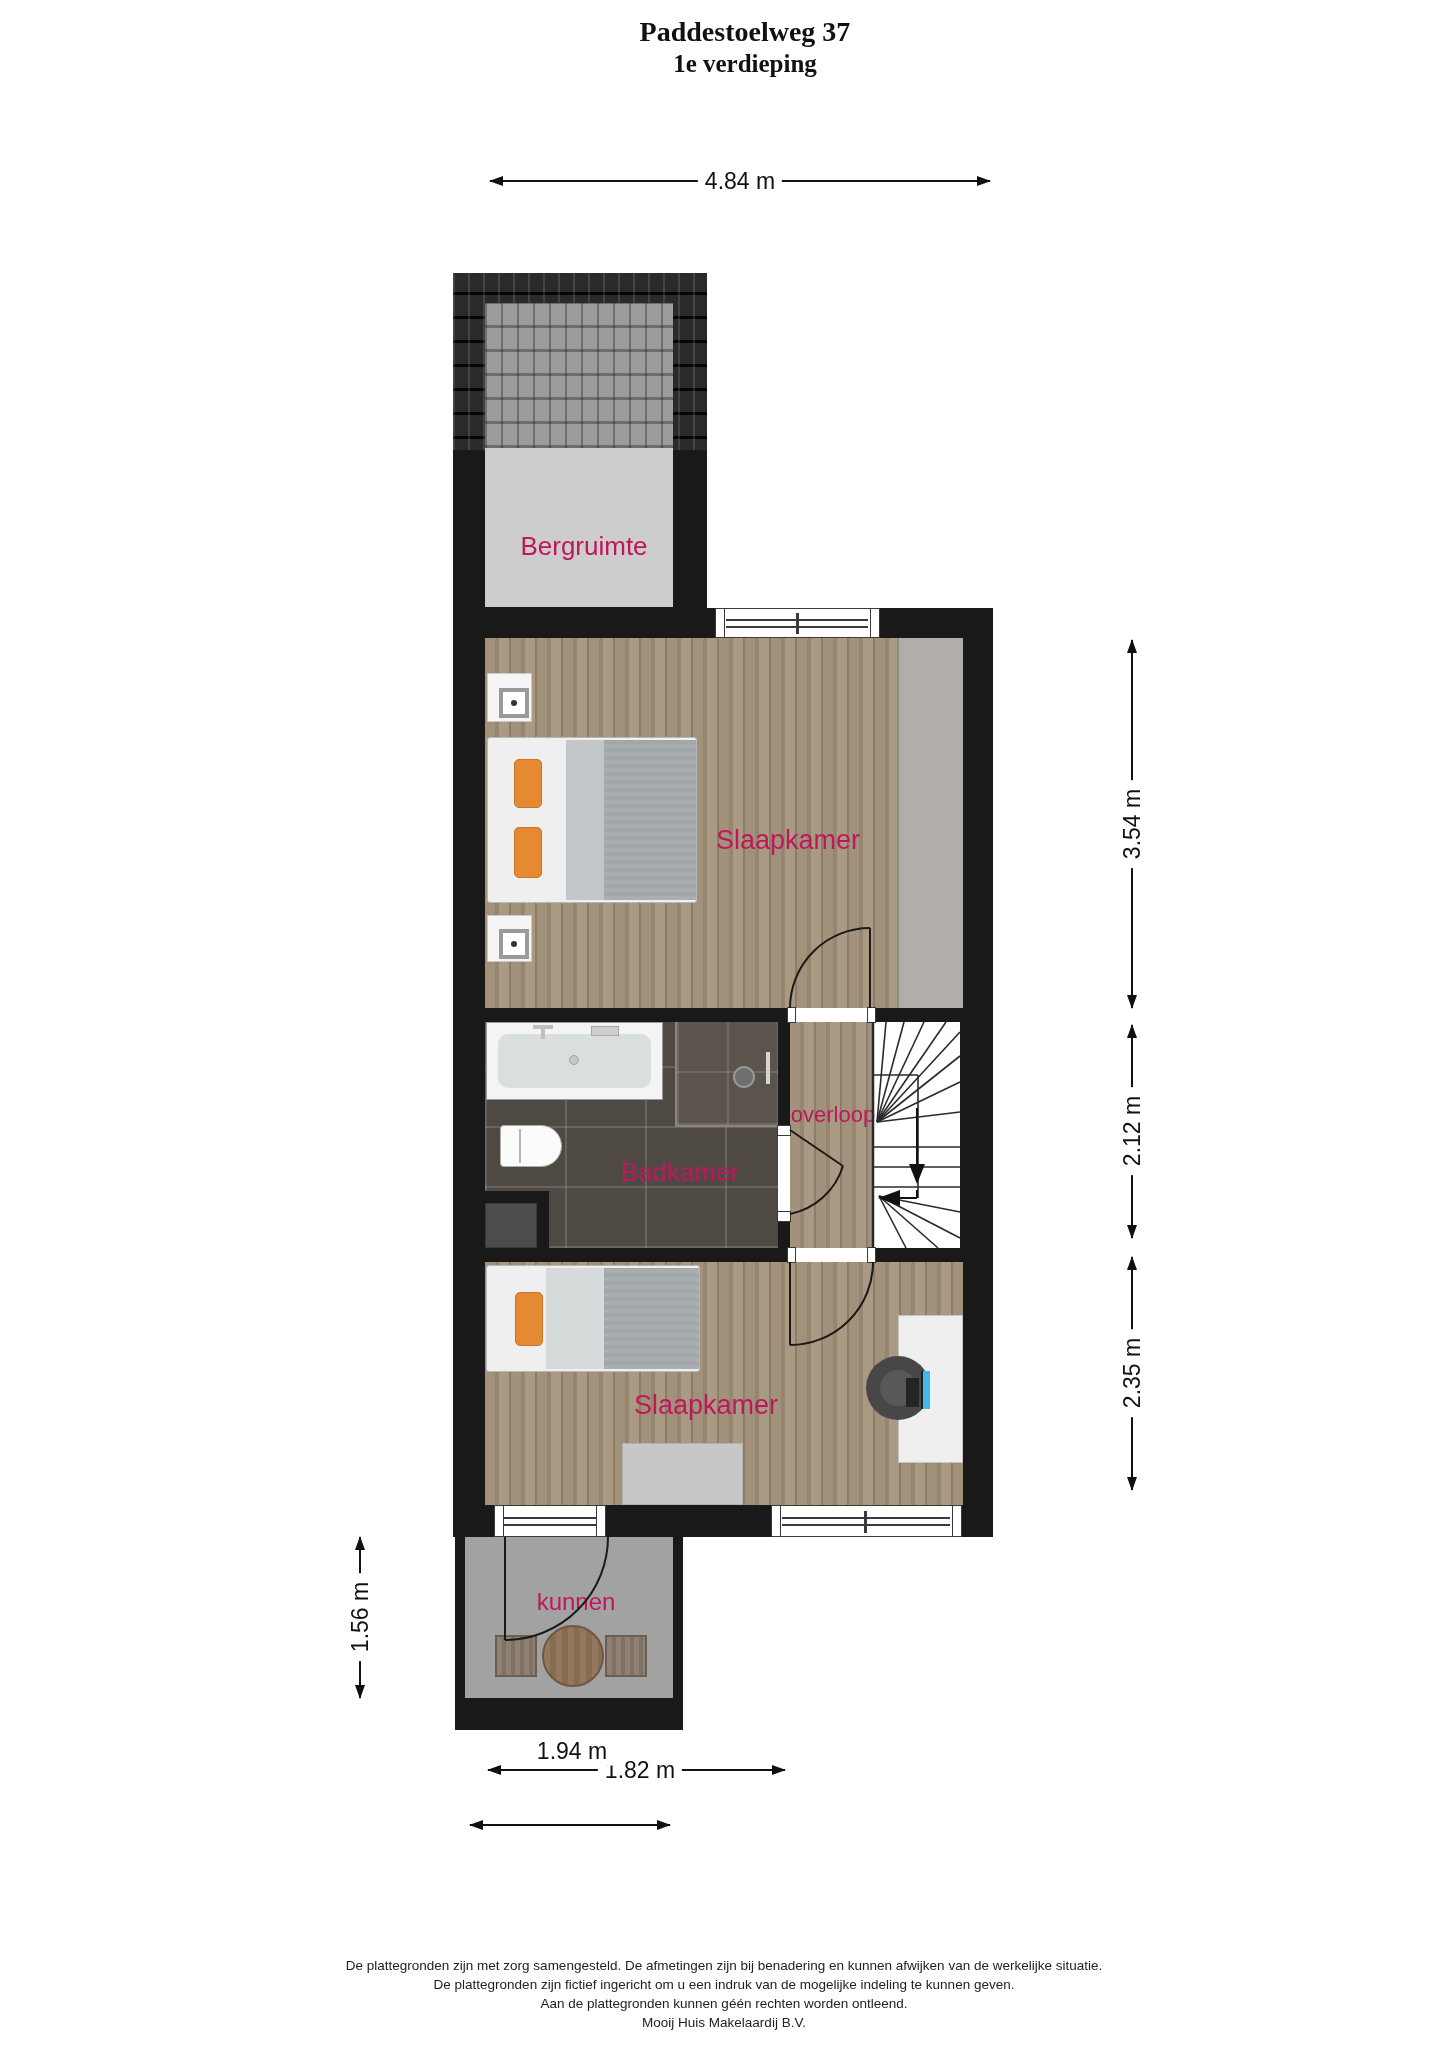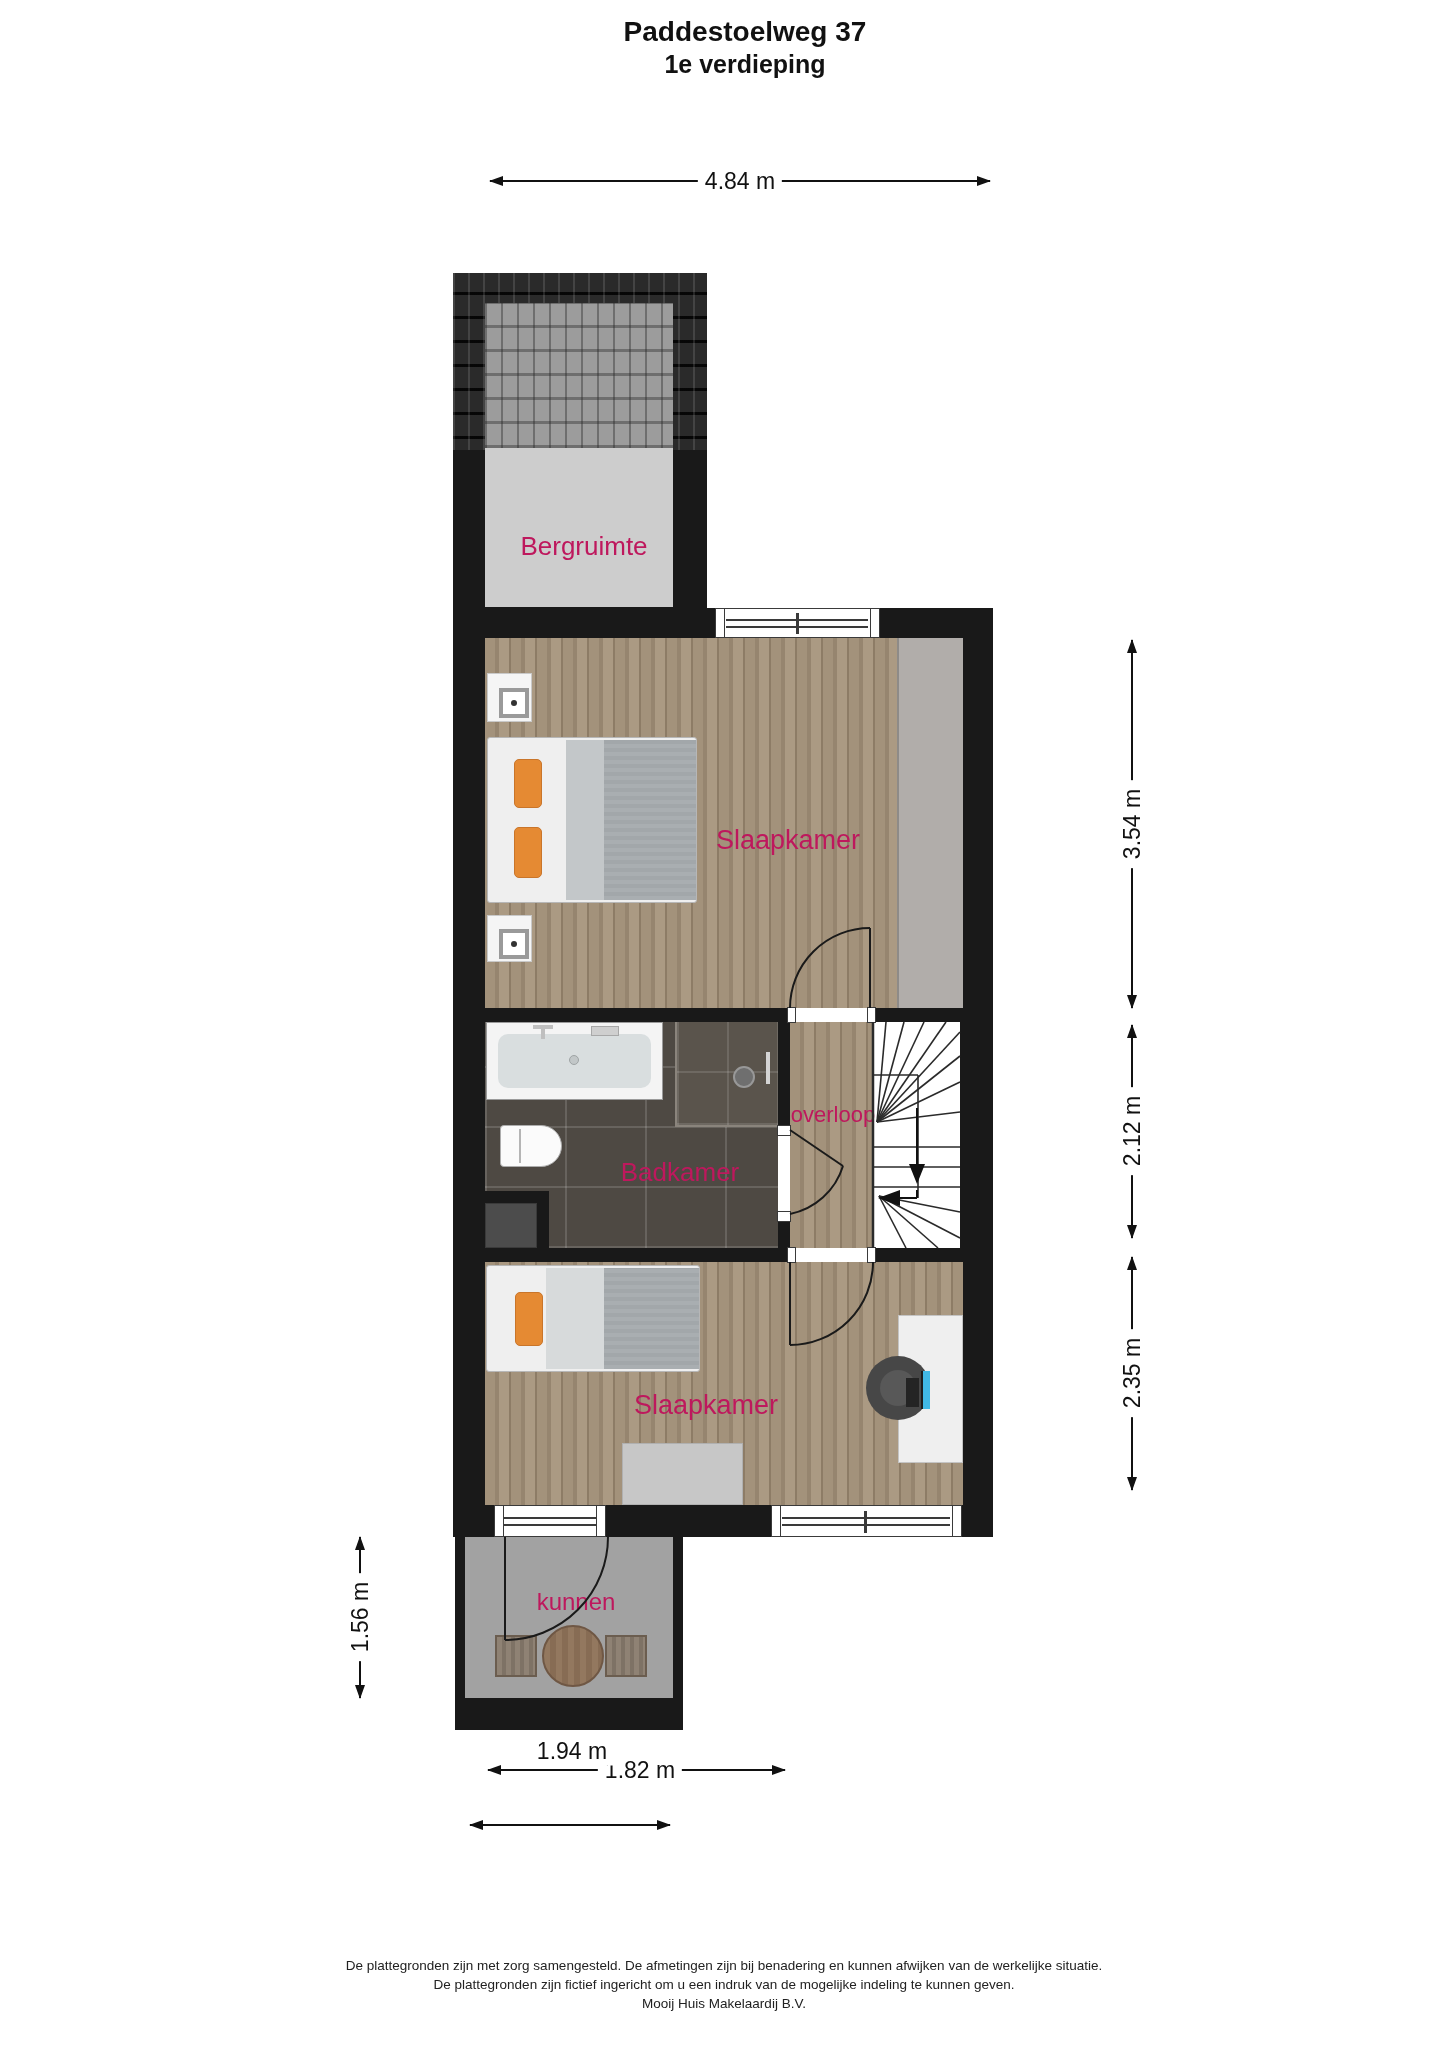--- a/index.html
+++ b/index.html
@@ -25,21 +25,21 @@
     repeating-linear-gradient(90deg, rgba(255,255,255,0.12) 0 2px, transparent 2px 15px),
     repeating-linear-gradient(0deg, rgba(0,0,0,0.85) 0 3px, transparent 3px 24px),
     #2a2a2a;}
   .room-label{position:absolute;transform:translate(-50%,-50%);color:#be185d;white-space:nowrap;}
   .dim-label{position:absolute;transform:translate(-50%,-50%);background:#fff;color:#111;
     font-size:23px;padding:1px 7px;white-space:nowrap;}
   .dim-label.vert{transform:translate(-50%,-50%) rotate(-90deg);padding:1px 9px;}
   .opening{background:#fff;border:1.5px solid #3a3a3a;box-sizing:border-box;}
   .jamb{position:absolute;background:#fff;border:1.5px solid #3a3a3a;box-sizing:border-box;}
   .gline{position:absolute;background:#3a3a3a;}
-  .title{position:absolute;left:345px;width:800px;text-align:center;color:#111;font-weight:bold;}
+  .title{position:absolute;left:345px;width:800px;text-align:center;color:#111;font-weight:bold;font-family:Liberation Serif, serif;}
   .footer-line{color:#222;font-size:13.5px;line-height:19px;}
   svg{position:absolute;left:0;top:0;}
 </style>
 </head>
 <body>
 
 <div id="canvas">
 
   <div class="title" style="top:16px;font-size:28px;">Paddestoelweg 37</div>
   <div class="title" style="top:50px;font-size:25px;">1e verdieping</div>
@@ -226,16 +226,17 @@
   <div class="dim-label vert" style="left:1132px;top:824px;">3.54 m</div>
   <div class="dim-label vert" style="left:1132px;top:1131px;">2.12 m</div>
   <div class="dim-label vert" style="left:1132px;top:1373px;">2.35 m</div>
   <div class="dim-label vert" style="left:360px;top:1617px;">1.56 m</div>
   <div class="dim-label" style="left:640px;top:1770px;">1.82 m</div>
   <div class="dim-label" style="left:572px;top:1751px;">1.94 m</div>
 
   <div class="abs" style="left:0;top:1956px;width:1448px;text-align:center;">
     <div class="footer-line">De plattegronden zijn met zorg samengesteld. De afmetingen zijn bij benadering en kunnen afwijken van de werkelijke situatie.</div>
     <div class="footer-line">De plattegronden zijn fictief ingericht om u een indruk van de mogelijke indeling te kunnen geven.</div>
+    <div class="footer-line">Aan de plattegronden kunnen géén rechten worden ontleend.</div>
     <div class="footer-line">Mooij Huis Makelaardij B.V.</div>
   </div>
 
 </div>
 
 </body></html>

